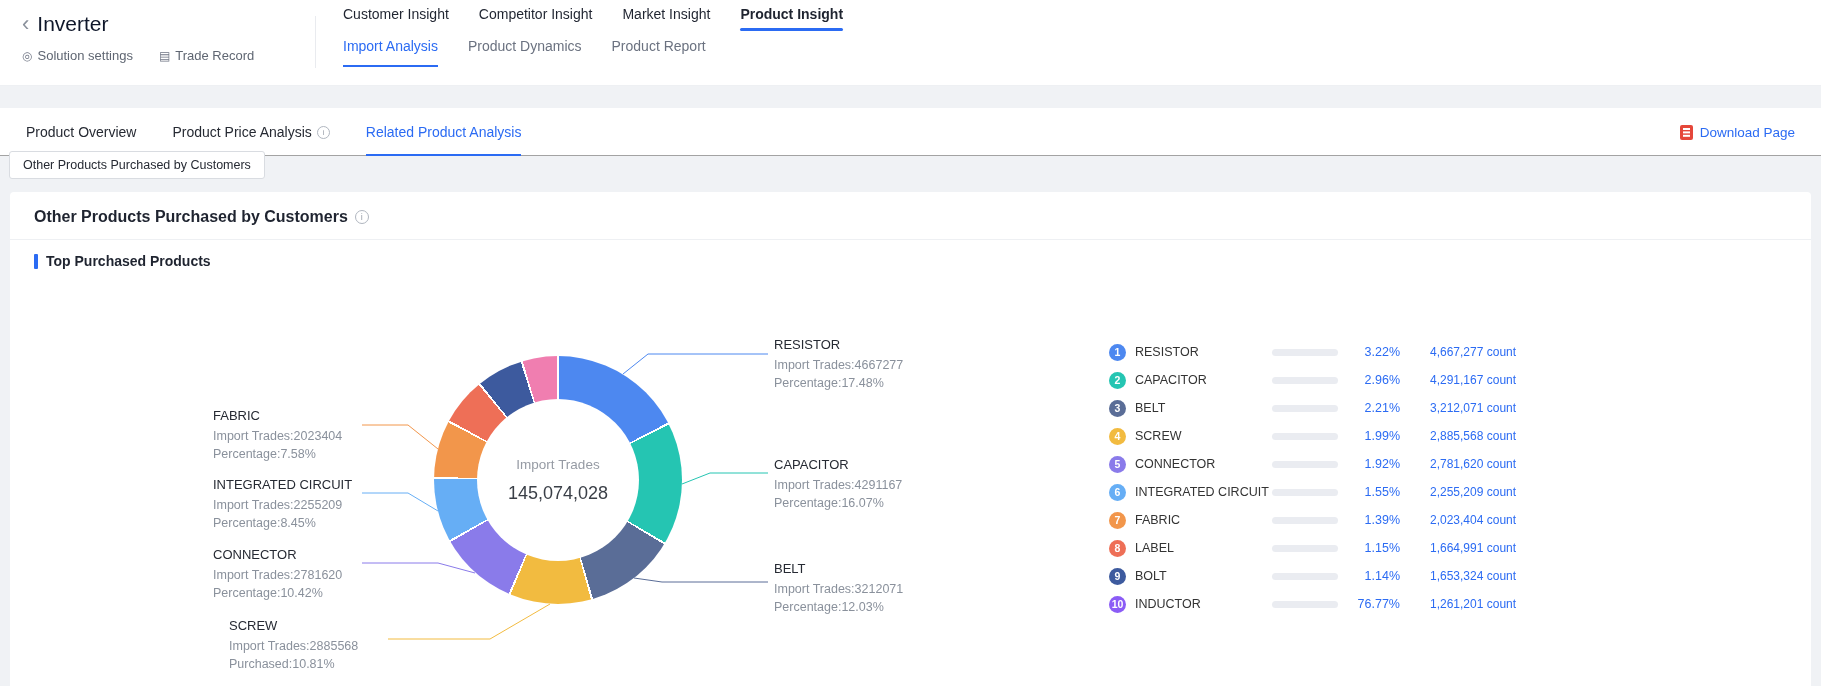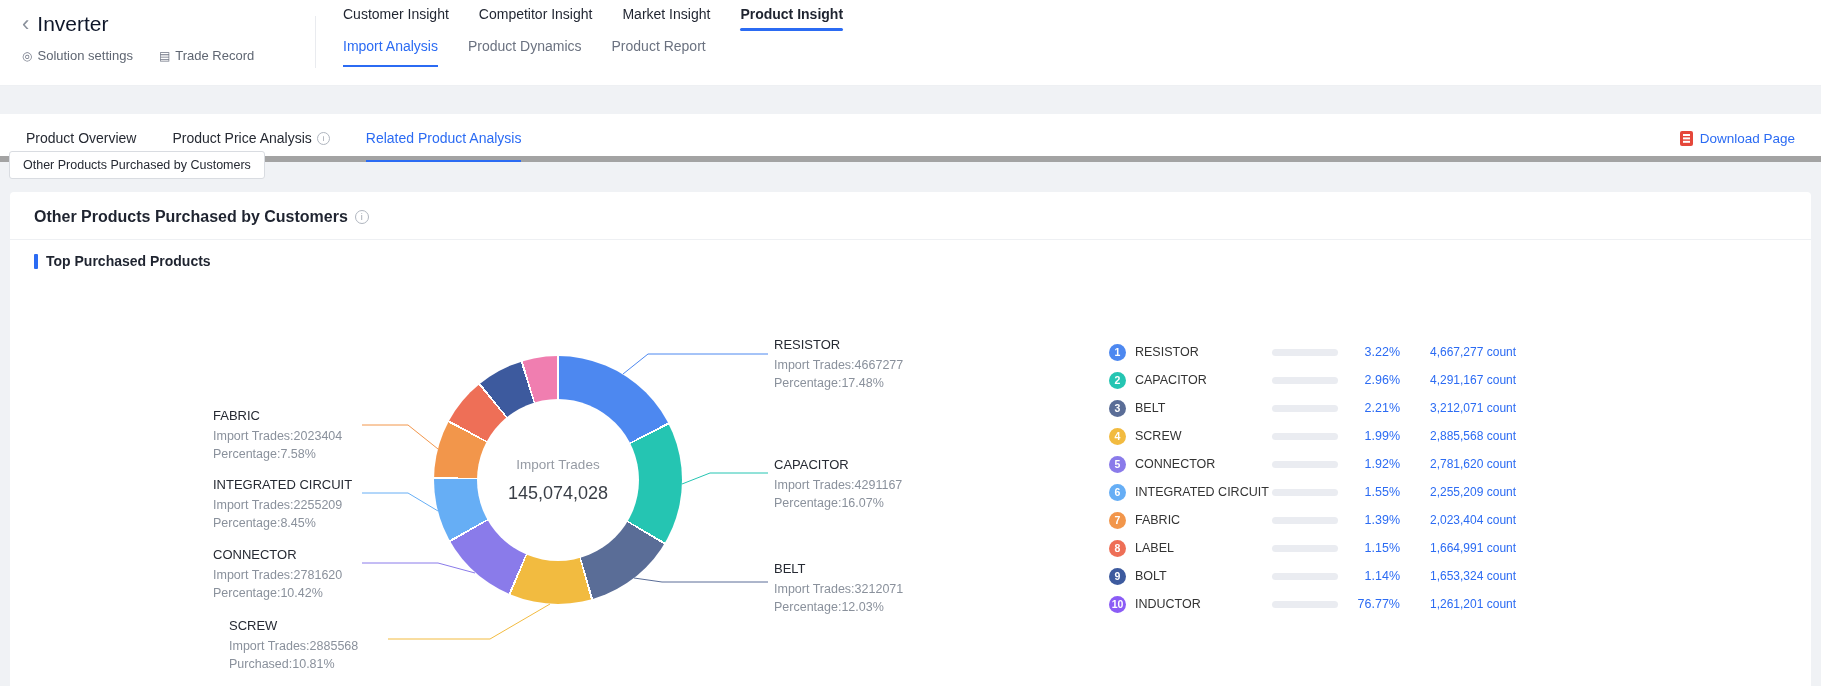--- a/index.html
+++ b/index.html
@@ -22,21 +22,21 @@
   .ttab{font-size:14px;color:#1f2430;cursor:pointer;}
   .ttab::after{content:"";display:block;height:3px;border-radius:2px;background:transparent;margin-top:6px;}
   .ttab.active{font-weight:bold;}
   .ttab.active::after{background:var(--accent);}
   .tabs-sub{display:flex;gap:30px;margin-top:7px;}
   .stab{font-size:14px;color:#6b7280;cursor:pointer;position:relative;padding-bottom:13px;}
   .stab.active{color:var(--accent);}
   .stab.active::after{content:"";position:absolute;left:0;right:0;bottom:0;height:2px;background:var(--accent);}
 
   
-  .subbar{position:absolute;left:0;top:114px;width:100%;height:48px;background:#fff;border-bottom:6px solid #a3a3a3;}
+  .subbar{position:absolute;left:0;top:108px;width:100%;height:48px;background:#fff;border-bottom:1px solid #a3a3a3;}
   .tabs-page{position:absolute;left:26px;top:0;height:48px;display:flex;gap:36px;}
   .ptab{position:relative;display:flex;align-items:center;height:48px;font-size:14px;color:#262a33;cursor:pointer;gap:5px;}
   .ptab.active{color:var(--accent);}
   .ptab.active::after{content:"";position:absolute;left:0;right:0;bottom:0;height:2px;background:var(--accent);}
   .download{position:absolute;right:26px;top:0;height:48px;display:flex;align-items:center;gap:7px;color:var(--accent);font-size:13.5px;cursor:pointer;}
   .pdf{width:13px;height:15px;background:var(--dl-red);border-radius:2px;position:relative;display:inline-block;}
   .pdf::before{content:"";position:absolute;left:3px;right:3px;top:3.5px;height:1.6px;background:#fff;box-shadow:0 3.4px 0 #fff,0 6.8px 0 #fff;}
 
   
   .chips{position:absolute;left:9px;top:151px;display:flex;gap:18px;}

